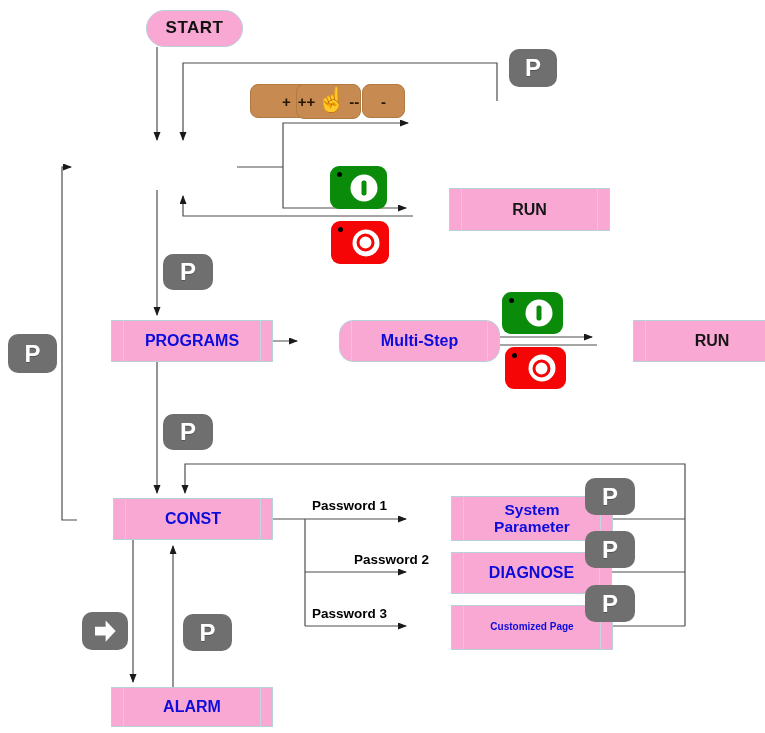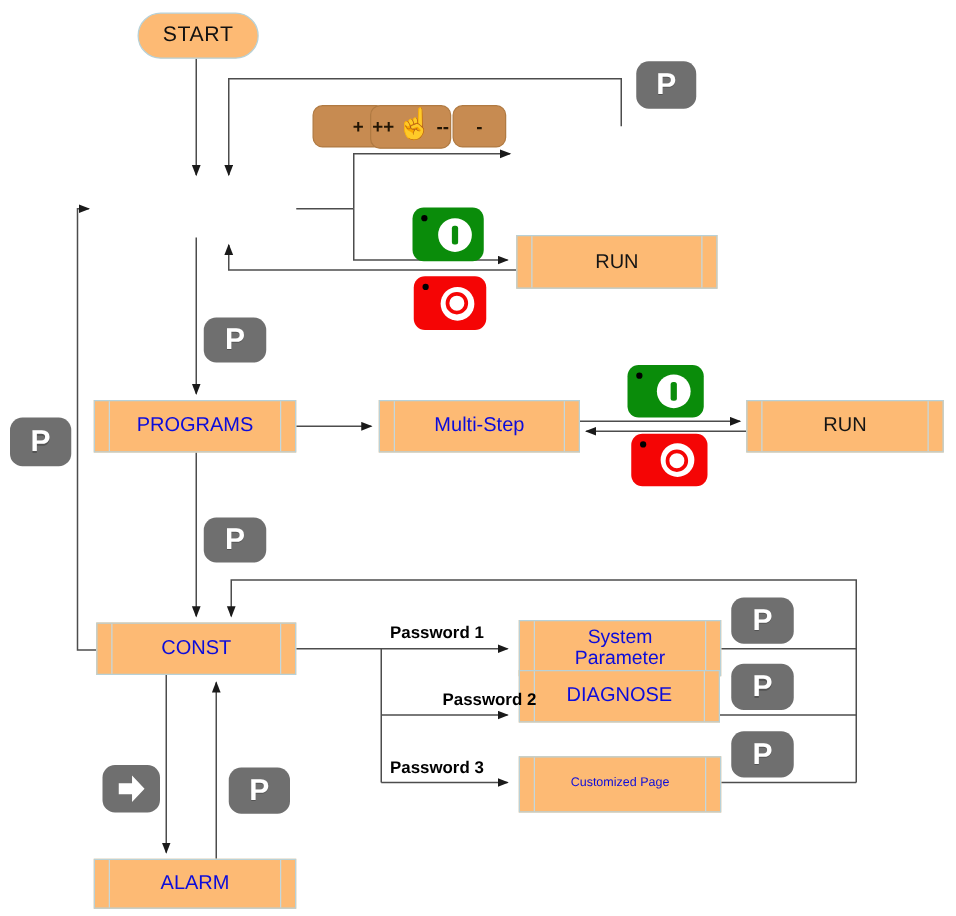--- a/index.html
+++ b/index.html
@@ -1,22 +1,22 @@
 <!DOCTYPE html>
 <html><head>
 <meta charset="utf-8">
 <style>
   html,body{margin:0;padding:0;background:#fff;}
   #stage{position:relative;width:765px;height:733px;background:#fff;overflow:hidden;
          font-family:"Liberation Sans",sans-serif;}
   #wires{position:absolute;left:0;top:0;z-index:1;}
 
-  .node{position:absolute;box-sizing:border-box;background:#fdba74;border:1.5px solid #b7d1d8;
-        color:#0c0cdb;font-weight:normal;font-size:16px;line-height:1.08;
-        display:flex;align-items:center;justify-content:center;text-align:center;z-index:2;}
+  .node{position:absolute;box-sizing:border-box;background:#f9a8d4;border:1.5px solid #b7d1d8;
+        color:#0c0cdb;font-weight:bold;font-size:16px;line-height:1.08;
+        display:flex;align-items:center;justify-content:center;text-align:center;z-index:2;margin-left:36px;}
   .node::before,.node::after{content:"";position:absolute;top:0;bottom:0;width:1px;background:#c3d8de;}
   .node::before{left:11px;}
   .node::after{right:11px;}
   .node .lbl{display:inline-block;max-width:118px;}
   .node.dark{color:#151515;}
   .stadium{border-radius:19px;color:#111;font-size:17px;letter-spacing:.5px;}
   .stadium::before,.stadium::after{display:none;}
 
   .pbtn{position:absolute;background:#6f6f6f;color:#fff;border-radius:10px;
         font-weight:bold;font-size:24px;display:flex;align-items:center;justify-content:center;
@@ -81,33 +81,33 @@
 
   <div class="node stadium" style="left:110px;top:10px;width:97px;height:37px;">
     <span class="lbl">START</span>
   </div>
   <div class="node dark" style="left:413px;top:188px;width:161px;height:43px;">
     <span class="lbl">RUN</span>
   </div>
   <div class="node" style="left:75px;top:320px;width:162px;height:42px;">
     <span class="lbl">PROGRAMS</span>
   </div>
-  <div class="node" style="left:303px;top:320px;width:161px;height:42px;">
+  <div class="node" style="left:303px;top:320px;width:161px;height:42px;border-radius:14px;">
     <span class="lbl">Multi-Step</span>
   </div>
   <div class="node dark" style="left:597px;top:320px;width:158px;height:42px;">
     <span class="lbl">RUN</span>
   </div>
   <div class="node" style="left:77px;top:498px;width:160px;height:42px;">
     <span class="lbl">CONST</span>
   </div>
   <div class="node" style="left:415px;top:496px;width:162px;height:45px;font-size:15.5px;">
     <span class="lbl" style="max-width:90px;">System Parameter</span>
   </div>
-  <div class="node" style="left:415px;top:536px;width:161px;height:42px;">
+  <div class="node" style="left:415px;top:552px;width:161px;height:42px;">
     <span class="lbl">DIAGNOSE</span>
   </div>
   <div class="node" style="left:415px;top:605px;width:162px;height:45px;font-size:10px;">
     <span class="lbl" style="max-width:100px;">Customized Page</span>
   </div>
   <div class="node" style="left:75px;top:687px;width:162px;height:40px;">
     <span class="lbl">ALARM</span>
   </div>
 
   <div class="pwlabel" style="left:312px;top:498px;">Password 1</div>

